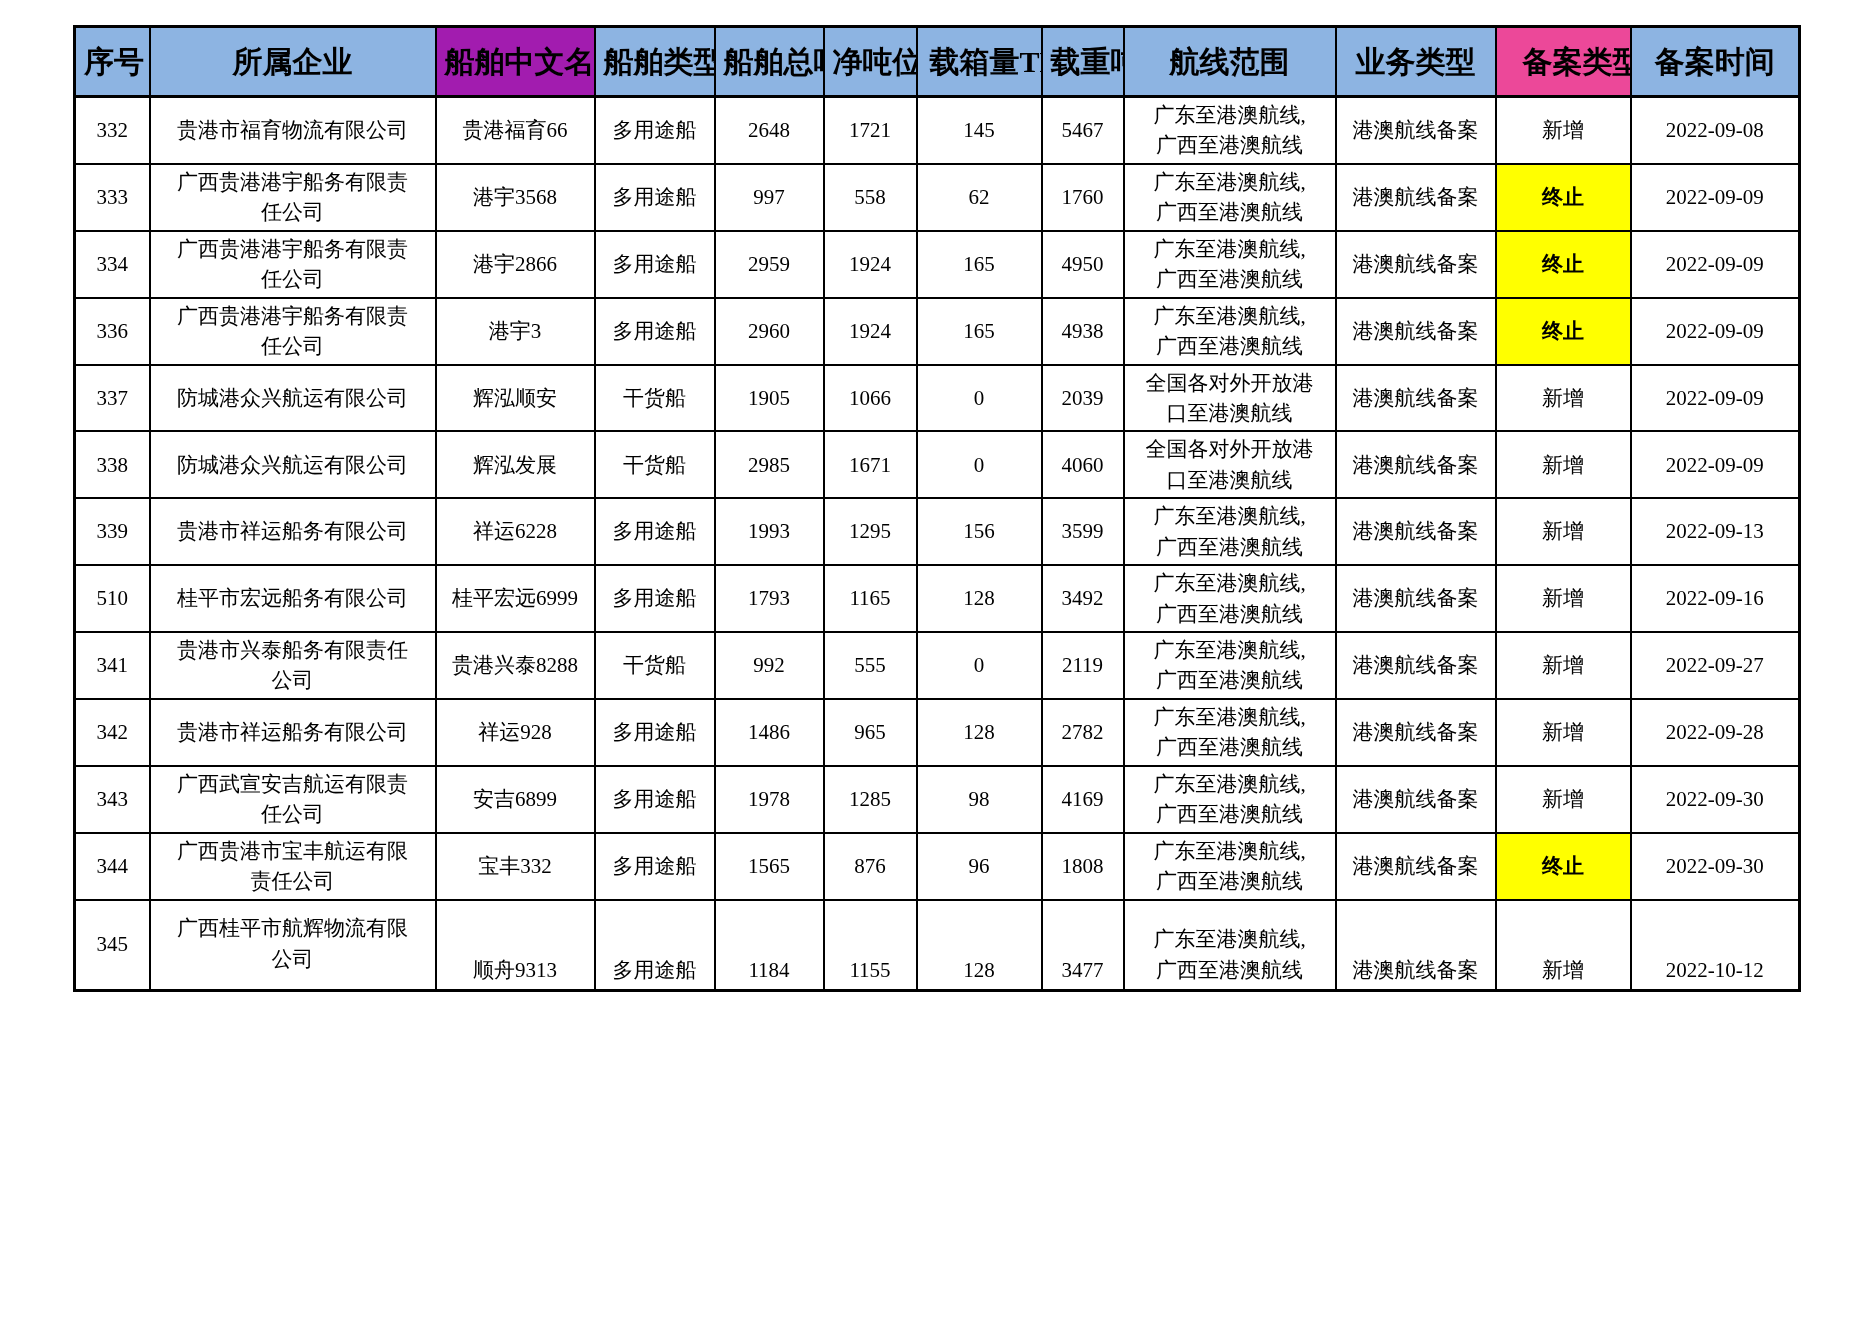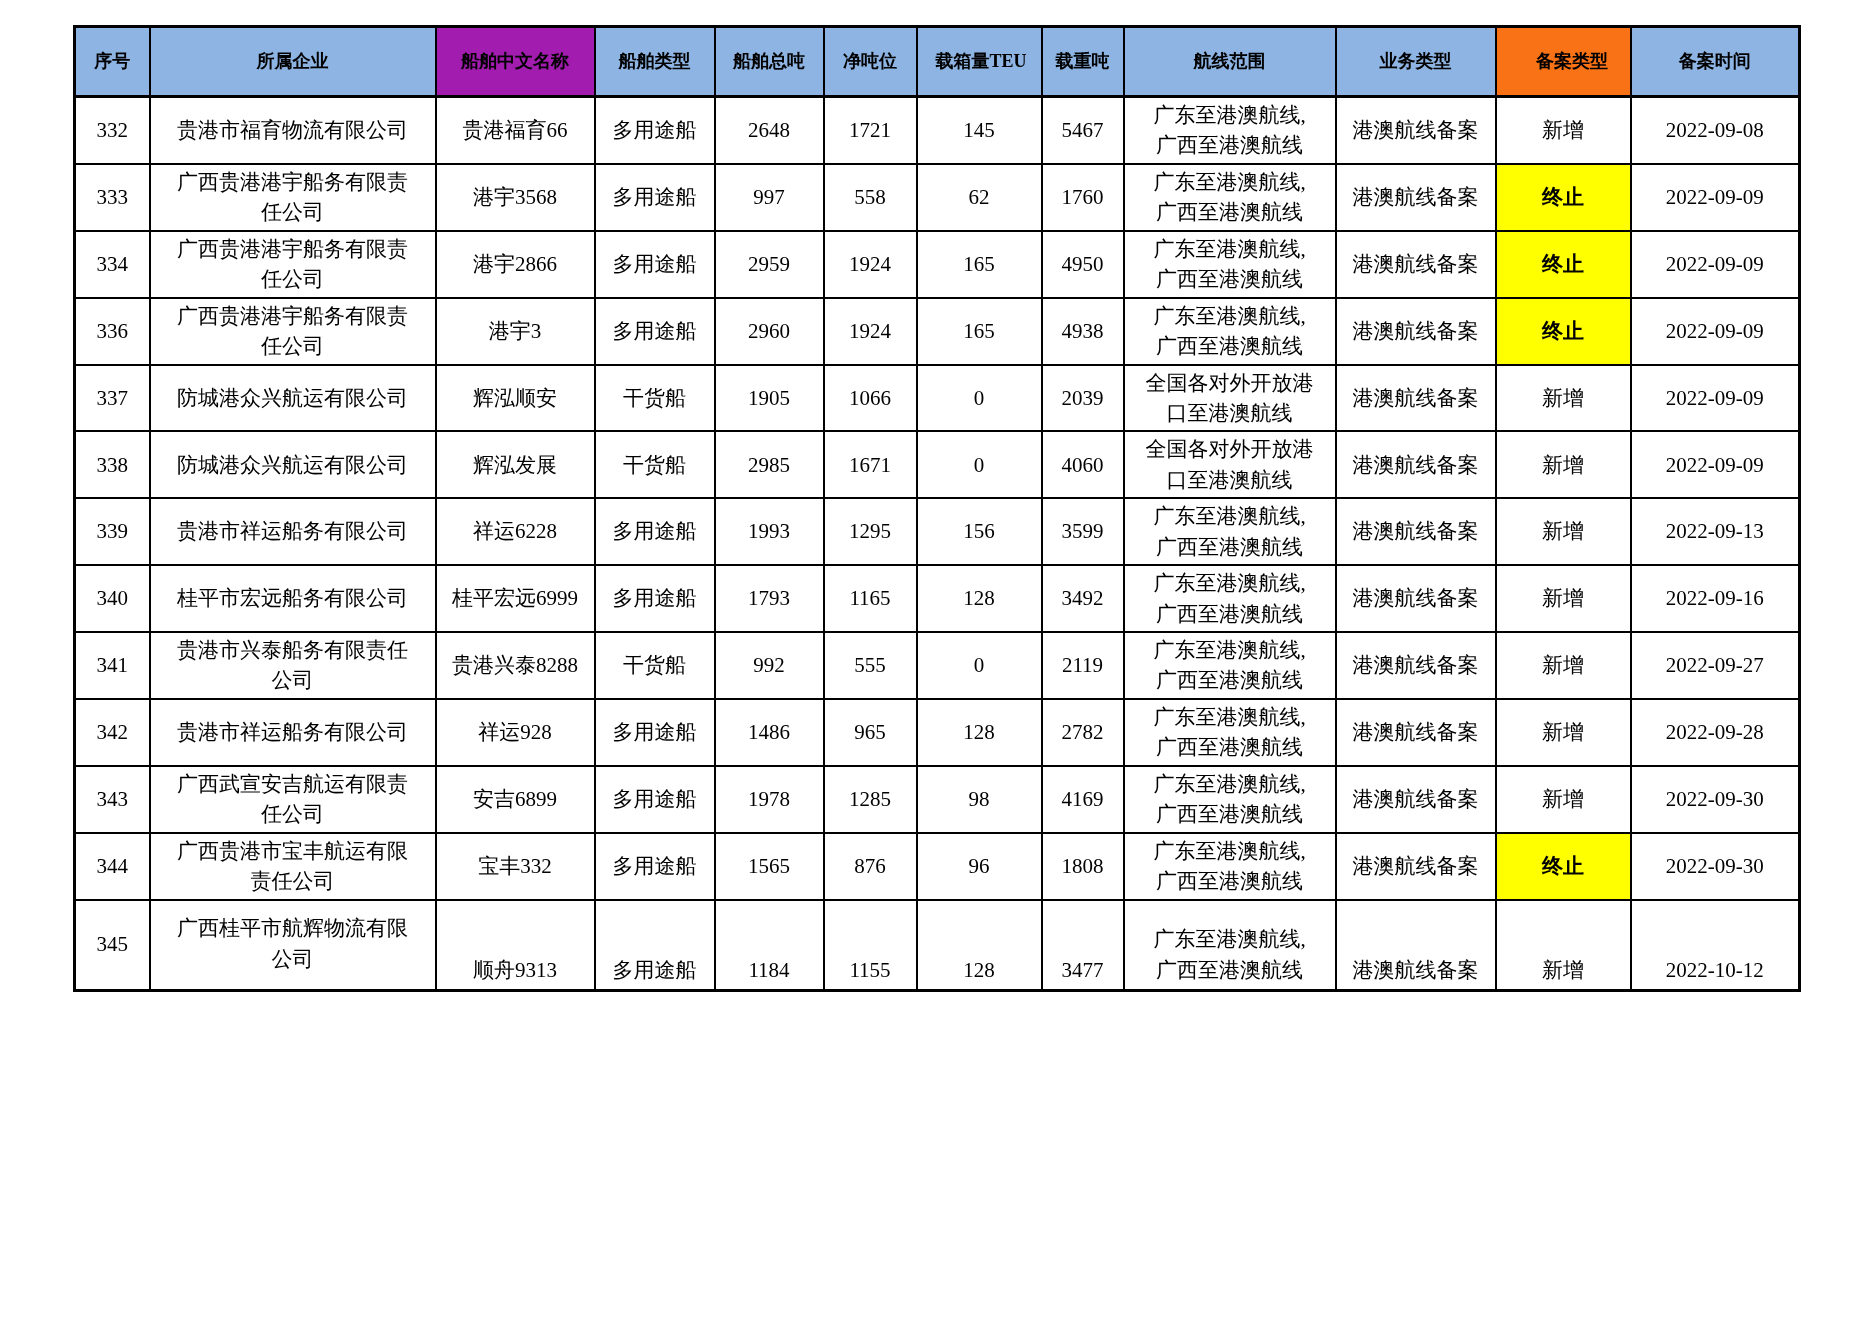--- a/index.html
+++ b/index.html
@@ -33,21 +33,21 @@
     padding: 2px 8px;
     font-size: 21px;
     line-height: 1.45;
     white-space: pre-line;
     overflow: hidden;
     box-sizing: border-box;
   }
   table.ship-table thead th {
     background: #8DB4E2;
     font-weight: bold;
-    font-size: 18px;
+    font-size: 30px;
     border-bottom: 3px solid #000000;
     white-space: nowrap;
     text-align: center;
   }
   thead tr { height: 70px; }
   tbody tr { height: 61px; }
   tbody tr:last-child { height: 91px; }
   
   tbody tr:last-child td { vertical-align: bottom; padding-bottom: 4px; }
   tbody tr:last-child td:nth-child(1),
@@ -78,21 +78,21 @@
           <th style="background: rgb(141, 180, 226);">序号</th>
           <th style="background: rgb(141, 180, 226);">所属企业</th>
           <th style="background: #a21caf; margin-left: 17px;">船舶中文名称</th>
           <th style="background: rgb(141, 180, 226);">船舶类型</th>
           <th style="background: rgb(141, 180, 226);">船舶总吨</th>
           <th style="background: rgb(141, 180, 226);">净吨位</th>
           <th style="background: rgb(141, 180, 226); padding-left: 12px;">载箱量TEU</th>
           <th style="background: rgb(141, 180, 226);">载重吨</th>
           <th style="background: rgb(141, 180, 226);">航线范围</th>
           <th style="background: rgb(141, 180, 226);">业务类型</th>
-          <th style="background: #f97316; padding-left: 26px;">备案类型</th>
+          <th style="background: #ec4899; padding-left: 26px;">备案类型</th>
           <th style="background: rgb(141, 180, 226);">备案时间</th>
         </tr>
     </thead>
     <tbody>
         <tr>
           <td>332</td>
           <td>贵港市福育物流有限公司</td>
           <td>贵港福育66</td>
           <td>多用途船</td>
           <td>2648</td>
@@ -192,21 +192,21 @@
           <td>1295</td>
           <td>156</td>
           <td>3599</td>
           <td>广东至港澳航线,
 广西至港澳航线</td>
           <td>港澳航线备案</td>
           <td>新增</td>
           <td>2022-09-13</td>
         </tr>
         <tr>
-          <td>340</td>
+          <td>510</td>
           <td>桂平市宏远船务有限公司</td>
           <td>桂平宏远6999</td>
           <td>多用途船</td>
           <td>1793</td>
           <td>1165</td>
           <td>128</td>
           <td>3492</td>
           <td>广东至港澳航线,
 广西至港澳航线</td>
           <td>港澳航线备案</td>

